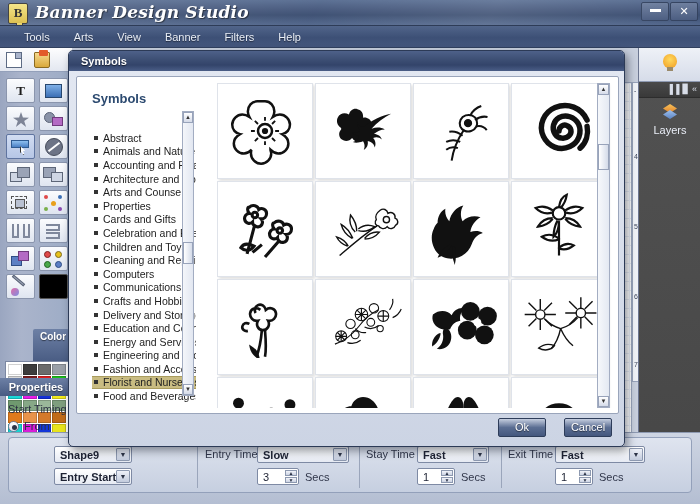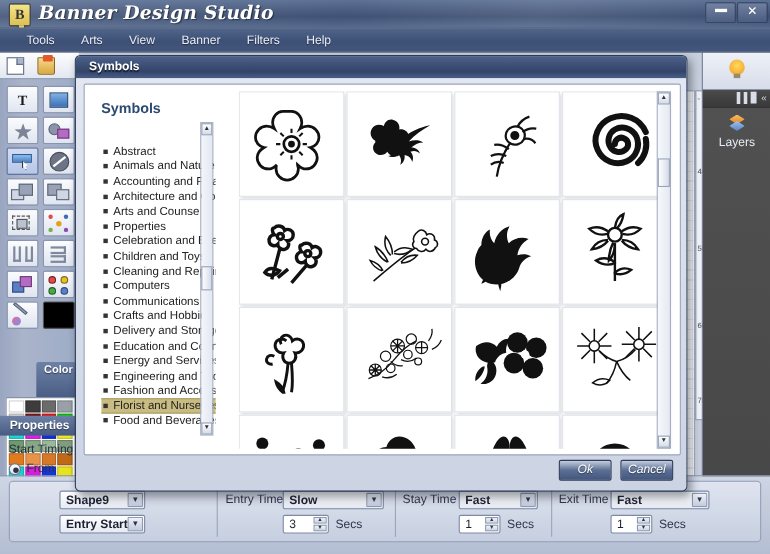--- a/index.html
+++ b/index.html
@@ -366,21 +366,21 @@
     border:1px solid #98a3ba;
     font-size:6px; line-height:9px; text-align:center; color:#333;
   }
   .grid-scroll .sb-thumb{
     position:absolute; left:0px; top:60px; width:11px; height:26px;
     background:linear-gradient(to right,#ffffff,#d4dbe9);
     border:1px solid #98a3ba;
   }
 
   .dlg-btns{
-    position:absolute; right:12px; bottom:9px; display:flex; gap:8px;font-style:italic;
+    position:absolute; right:12px; bottom:9px; display:flex; gap:18px;
   }
   .dlg-btn{
     width:48px; height:19px;
     background:linear-gradient(to bottom,#6e81a6 0%,#53679012 0%,#5b6e93 50%,#44577e 100%);
     border:1px solid #2d3c59; border-radius:2px;
     color:#ffffff; font-size:11px; text-align:center; line-height:17px;
     text-shadow:0 1px 1px rgba(0,0,0,0.55);
   }
 </style>
 </head>
@@ -656,20 +656,24 @@
             <div class="cat-item">
               <span class="bullet"></span>
               <span>Arts and Counse</span>
             </div>
             <div class="cat-item">
               <span class="bullet"></span>
               <span>Properties</span>
             </div>
             <div class="cat-item">
               <span class="bullet"></span>
+              <span>Cards and Gifts</span>
+            </div>
+            <div class="cat-item">
+              <span class="bullet"></span>
               <span>Celebration and Events</span>
             </div>
             <div class="cat-item">
               <span class="bullet"></span>
               <span>Children and Toys</span>
             </div>
             <div class="cat-item">
               <span class="bullet"></span>
               <span>Cleaning and Repair</span>
             </div>

